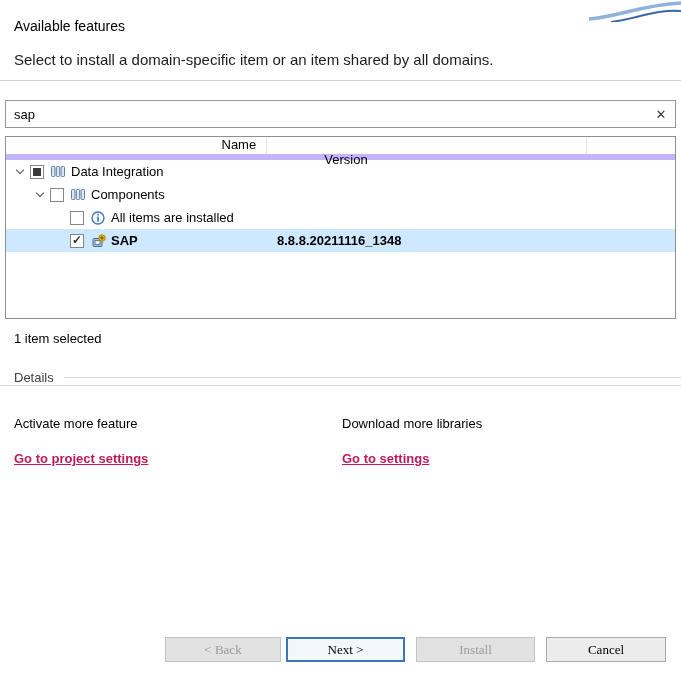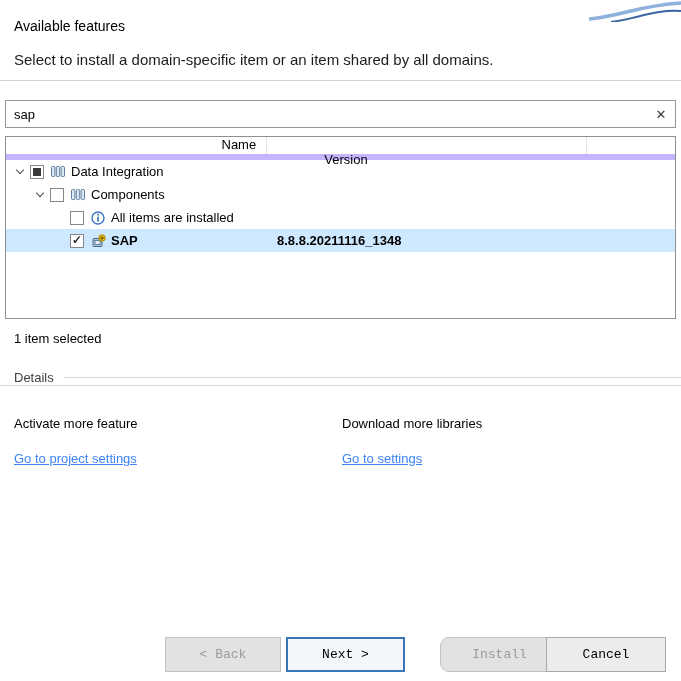--- a/index.html
+++ b/index.html
@@ -53,31 +53,31 @@
 
   .status-text { position: absolute; left: 14px; top: 331px; }
 
   
   .details-label { position: absolute; left: 14px; top: 370px; color: #404040; }
   .details-line-a { position: absolute; left: 64px; top: 377px; width: 617px; height: 1px; background: #d8d8d8; }
   .details-line-b { position: absolute; left: 0; top: 385px; width: 681px; height: 1px; background: #d8d8d8; }
 
   .col-head { position: absolute; top: 416px; color: #000; }
   .ch1 { left: 14px; } .ch2 { left: 342px; }
-  .link { position: absolute; top: 451px; color: #3b82f6; text-decoration: underline; cursor: pointer; }
+  .link { position: absolute; top: 451px; color: #be185d; text-decoration: underline; cursor: pointer; font-weight: bold; }
   .lk1 { left: 14px; } .lk2 { left: 342px; }
 
   
-  .btn { position: absolute; top: 637px; height: 35px; font-family: Liberation Mono, monospace; font-size: 13px;
+  .btn { position: absolute; top: 637px; height: 25px; font-family: Liberation Serif, serif; font-size: 13px;
          display: flex; align-items: center; justify-content: center;
          border: 1px solid #a9a9a9; background: #ececec; color: #000; cursor: pointer; }
   .btn.disabled { background: #e2e2e2; border-color: #c2c2c2; color: #9b9b9b; cursor: default; }
   #btn-back { left: 165px; width: 116px; }
   #btn-next { left: 286px; width: 119px; border: 2px solid #3a74ba; background: #f3f7fb; }
-  #btn-install { left: 440px; width: 119px; border-radius: 9px; }
+  #btn-install { left: 416px; width: 119px; }
   #btn-cancel { left: 546px; width: 120px; }
 </style>
 </head>
 <body>
 
 <svg class="banner-deco" width="92" height="22" viewBox="0 0 92 22">
   <path d="M0 19 C 28 17, 52 5, 92 3" stroke="#8fb2dd" stroke-width="3.5" fill="none"></path>
   <path d="M22 22 C 46 19, 68 9, 92 11" stroke="#3a66a3" stroke-width="2" fill="none"></path>
 </svg>
 

